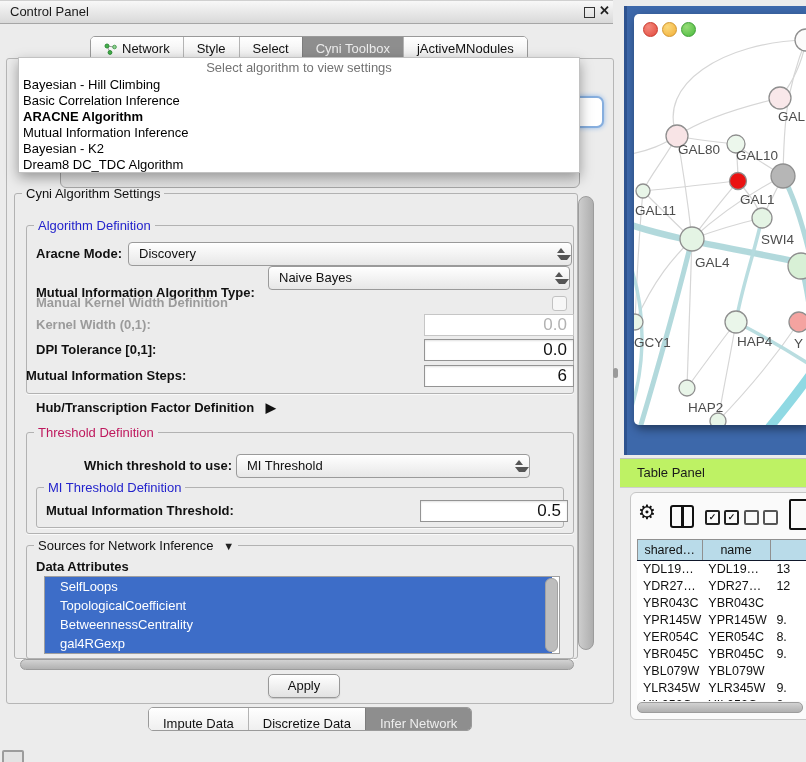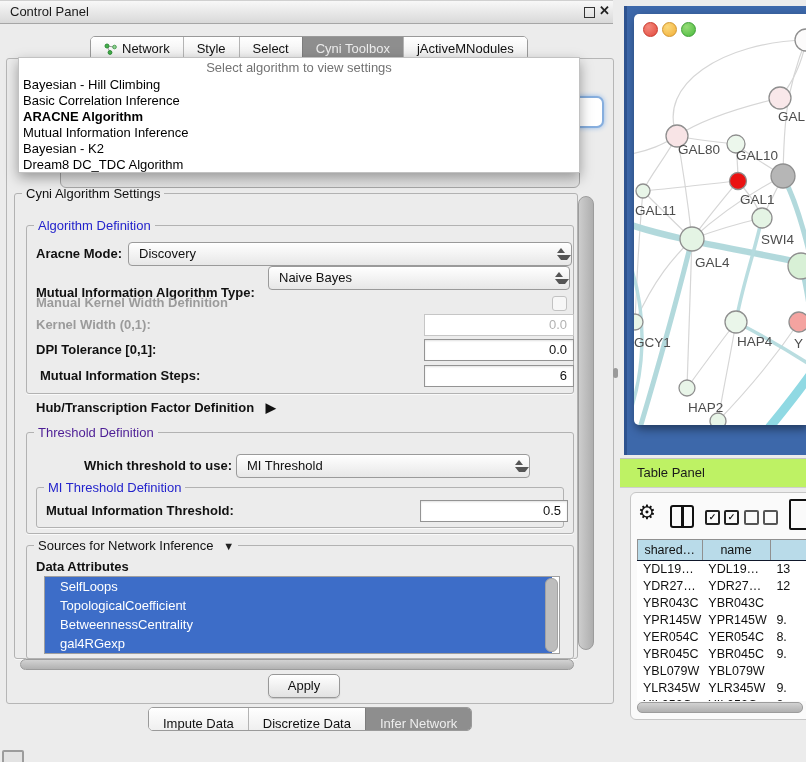--- a/index.html
+++ b/index.html
@@ -26,31 +26,31 @@
   .popup-item{font-size:13px;height:16px;line-height:16px;padding-left:4px;color:#000;white-space:nowrap;}
   .popup-item.sel{font-weight:bold;}
   .frag-combo{position:absolute;left:60px;top:158px;width:518px;height:28px;border:1px solid #a6a6a6;
     border-radius:6px;background:linear-gradient(#f3f3f3,#e0e0e0);z-index:6;}
   .frag-focus{position:absolute;left:572px;top:96px;width:28px;height:28px;border:2px solid #86aede;
     border-radius:7px;background:#fff;box-shadow:0 0 5px #90b8e8;z-index:5;}
   
   .group{position:absolute;border:1px solid #b2b2b2;border-radius:3px;box-shadow:0 1px 0 rgba(255,255,255,.7);}
   .gtitle{position:absolute;font-size:13px;background:#ececec;padding:0 4px;z-index:3;white-space:nowrap;}
   .gtitle.blue{color:#2323cc;}
-  .gtitle.green{color:#4c1d95;}
+  .gtitle.green{color:#be185d;}
   .lbl{position:absolute;font-size:13px;font-weight:bold;color:#111;white-space:nowrap;}
   .lbl.dis{color:#9b9b9b;}
   .combo{position:absolute;height:22px;border:1px solid #9a9a9a;border-radius:4px;
     background:linear-gradient(#ffffff,#e7e7e7);box-shadow:inset 0 1px 0 rgba(255,255,255,.8);}
   .combo-val{position:absolute;left:10px;top:0;font-size:13px;line-height:22px;}
   .stepper{position:absolute;right:6px;top:5px;width:8px;}
   .stepper i{display:block;width:0;height:0;border-left:4px solid transparent;border-right:4px solid transparent;}
   .stepper .tu{border-bottom:5px solid #555;margin-bottom:2px;}
   .stepper .td{border-top:5px solid #555;}
-  .field{position:absolute;height:20px;border:1px solid #949494;background:#fff;font-size:13px;
+  .field{position:absolute;height:20px;border:1px solid #949494;background:#fff;font-size:17px;
     line-height:20px;text-align:right;padding-right:6px;box-shadow:inset 0 1px 2px rgba(0,0,0,.12);}
   .field.dis{border-color:#c6c6c6;color:#b2b2b2;box-shadow:none;}
   .cb{position:absolute;width:13px;height:13px;border:1px solid #c2c2c2;border-radius:3px;background:#f7f7f7;}
   .vsb{position:absolute;left:578px;top:196px;width:14px;height:452px;border:1px solid #9c9c9c;
     border-radius:8px;background:linear-gradient(90deg,#cdcdcd,#aeaeae);}
   .hsb{position:absolute;left:20px;top:659px;width:552px;height:9px;border:1px solid #9c9c9c;
     border-radius:6px;background:linear-gradient(#d2d2d2,#b2b2b2);}
   .listbox{position:absolute;left:44px;top:576px;width:514px;height:76px;border:1px solid #9f9f9f;
     background:#fff;overflow:hidden;}
   .list-item{height:19px;line-height:19px;font-size:13px;padding-left:15px;width:calc(100% - 22px);}
@@ -198,21 +198,21 @@
 
   <span class="lbl dis" style="left:36px;top:295px;">Manual Kernel Width Definition</span>
   <div class="cb" style="left:552px;top:296px;"></div>
 
   <span class="lbl dis" style="left:36px;top:317px;">Kernel Width (0,1):</span>
   <div class="field dis" style="left:424px;top:314px;width:142px;">0.0</div>
 
   <span class="lbl" style="left:36px;top:342px;">DPI Tolerance [0,1]:</span>
   <div class="field" style="left:424px;top:339px;width:142px;">0.0</div>
 
-  <span class="lbl" style="left:40px;top:368px;">Mutual Information Steps:</span>
+  <span class="lbl" style="left:26px;top:368px;">Mutual Information Steps:</span>
   <div class="field" style="left:424px;top:365px;width:142px;">6</div>
 
   <span class="lbl" style="left:36px;top:400px;">
     <span>Hub/Transcription Factor Definition</span>
     <span class="hub-arrow">▶</span>
   </span>
 
   <div class="group" style="left:26px;top:432px;width:546px;height:100px;"></div>
   <span class="gtitle green" style="left:34px;top:425px;">Threshold Definition</span>
 

